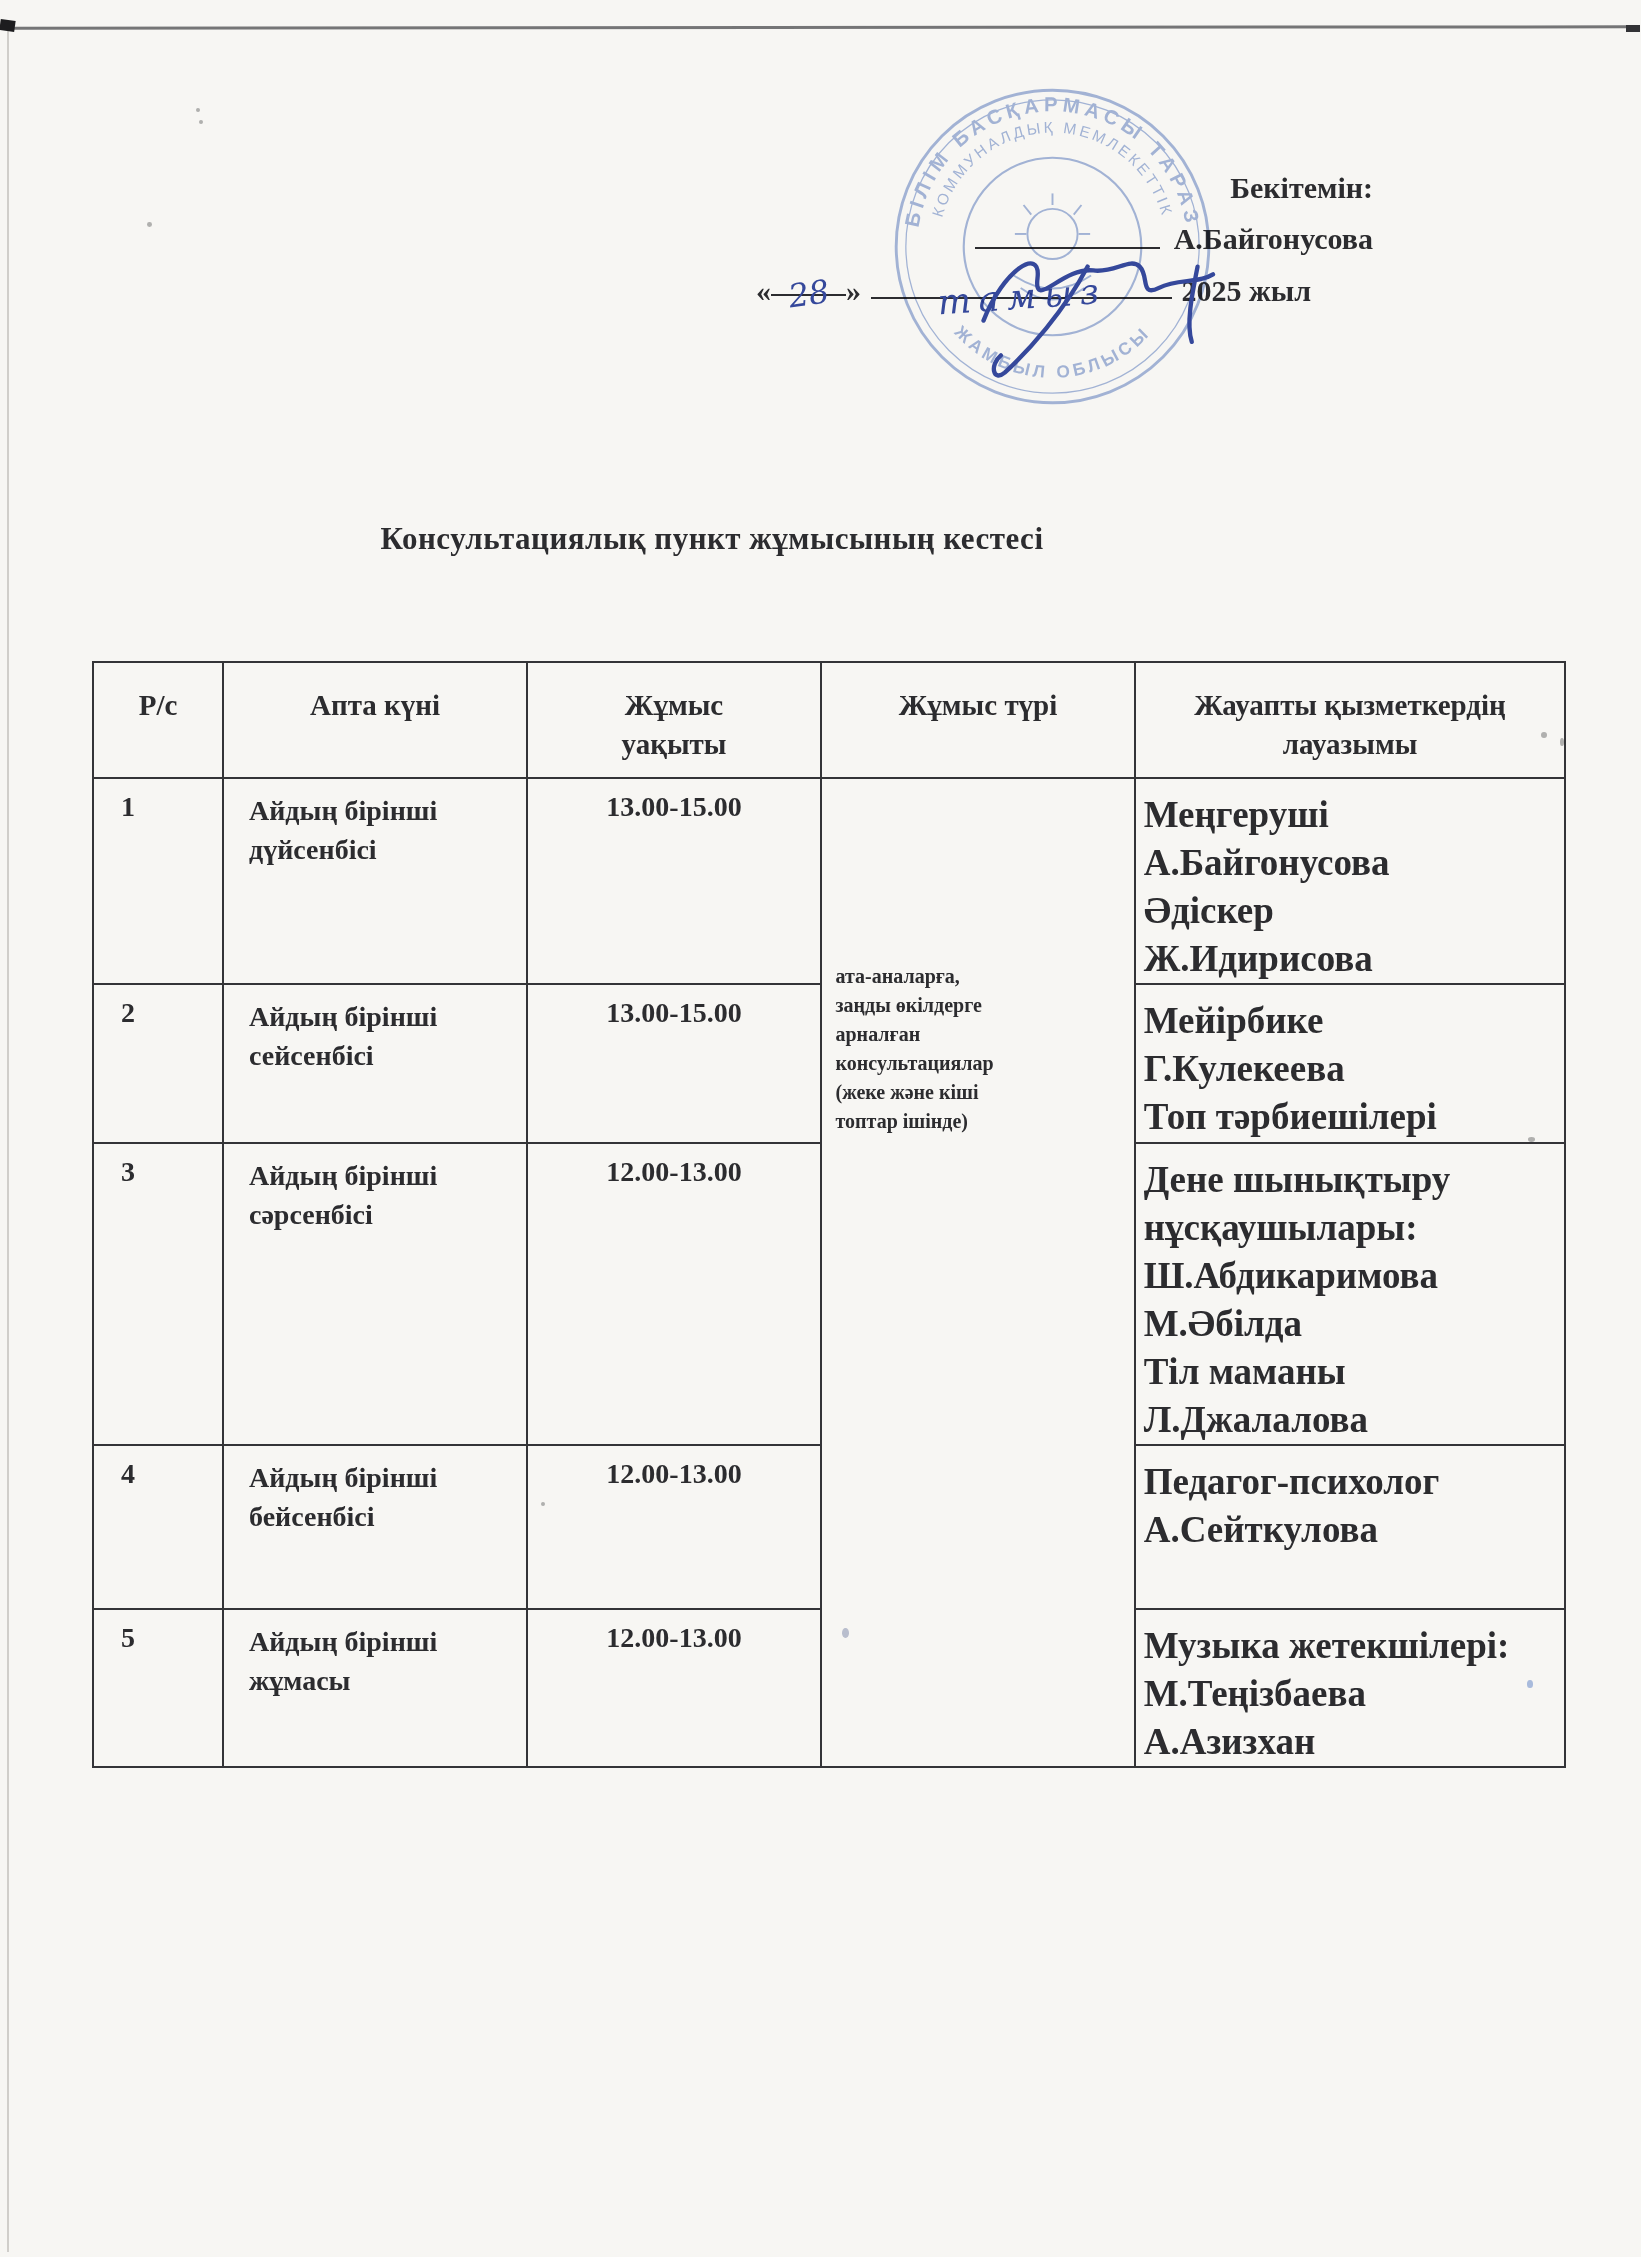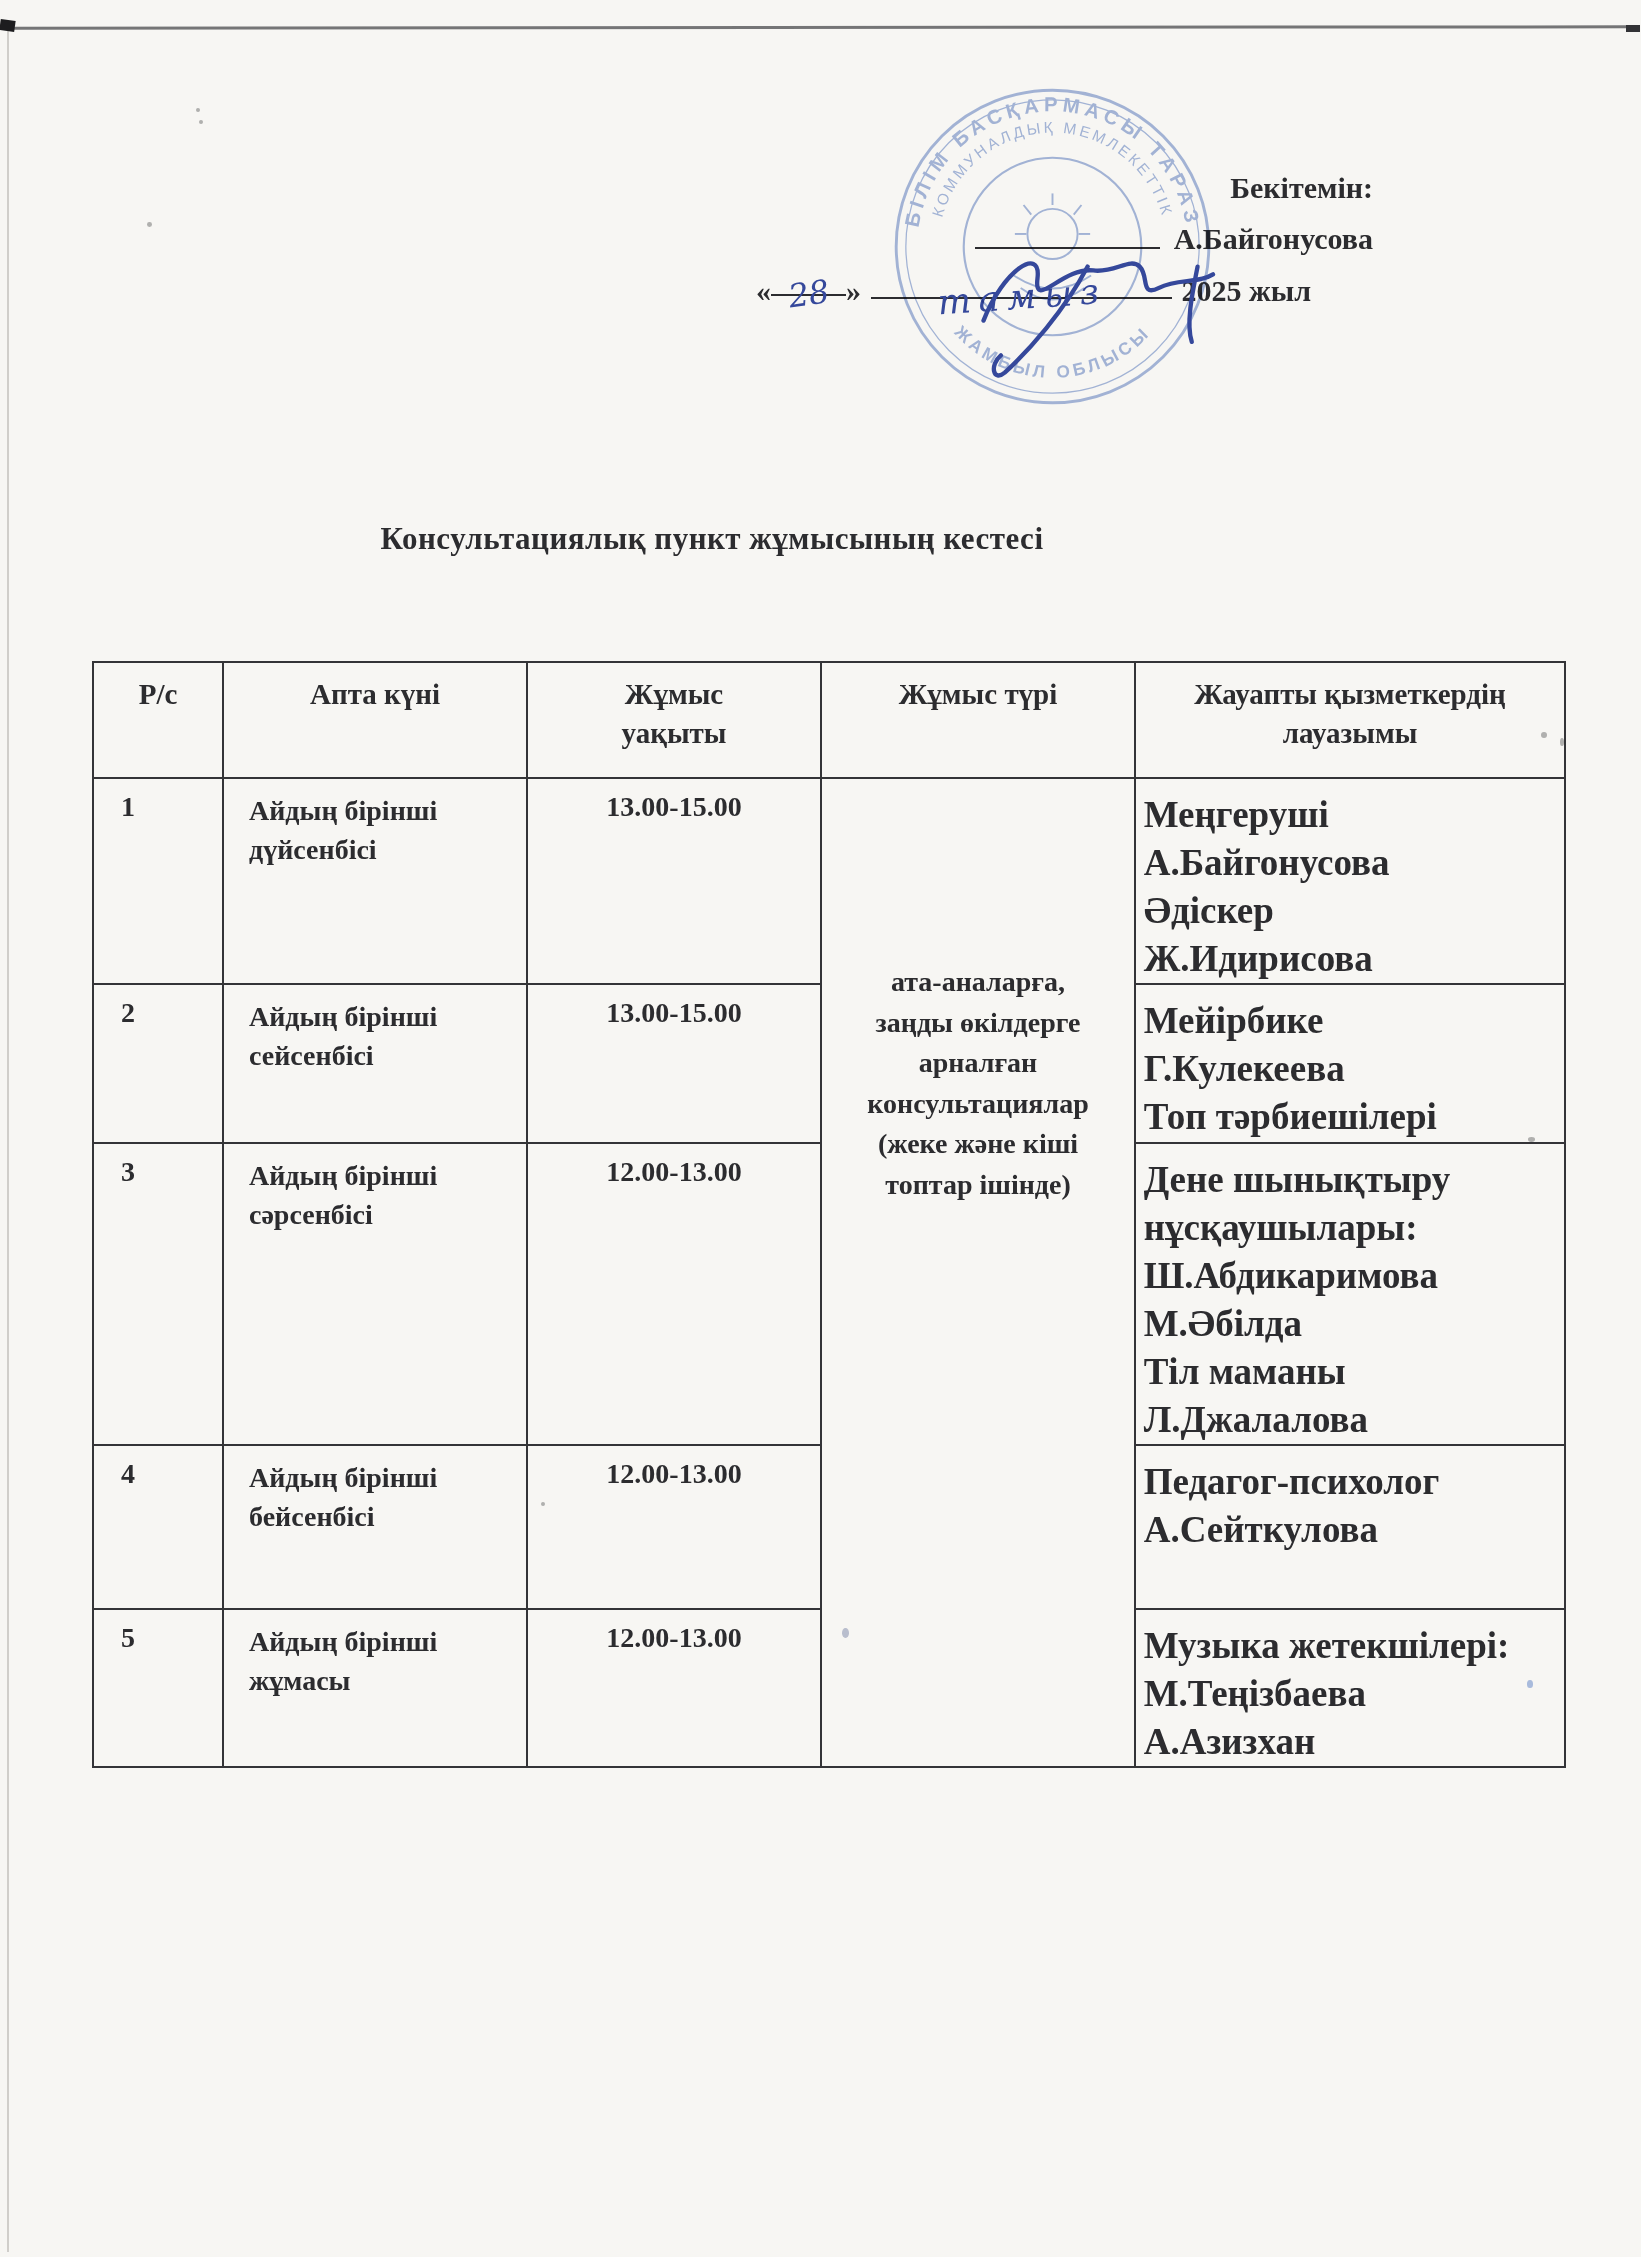--- a/index.html
+++ b/index.html
@@ -57,27 +57,27 @@
   table.sched{
     position:absolute;left:92px;top:661px;z-index:2;
     width:1472px;border-collapse:collapse;table-layout:fixed;
     font-weight:bold;color:#2c2c2f;
   }
   table.sched th,table.sched td{
     border:2.9px solid #343437;
     vertical-align:top;
     white-space:pre-line;
   }
-  table.sched th{font-size:29px;text-align:center;padding-top:12px;line-height:1.35;}
+  table.sched th{font-size:29px;text-align:center;padding-top:23px;line-height:1.35;}
   tr.rh{height:116px;}
   tr.r1{height:203px;} tr.r2{height:159px;} tr.r3{height:294px;} tr.r4{height:164px;} tr.r5{height:140px;}
   td.c-num{font-size:28px;padding:11.6px 0 0 27px;text-align:left;}
   td.c-day{font-size:28px;padding:11.6px 9.7px 0 25px;text-align:left;line-height:1.4;}
   td.c-time{font-size:28px;padding-top:11.6px;text-align:center;}
-  td.c-type{font-size:28px;padding:183px 13.5px 0 13.5px;text-align:center;line-height:1.45;margin-top:12px;}
+  td.c-type{font-size:20px;padding:183px 13.5px 0 13.5px;text-align:left;line-height:1.45;margin-top:12px;}
   td.c-staff{font-size:37px;padding:11.6px 7.7px 0 7.7px;text-align:left;line-height:1.3;}
 </style>
 </head>
 <body>
 
 <div class="page">
 
   <div class="scan-topline"></div>
   <div class="scan-leftline"></div>
   <div class="corner-tl"></div>

